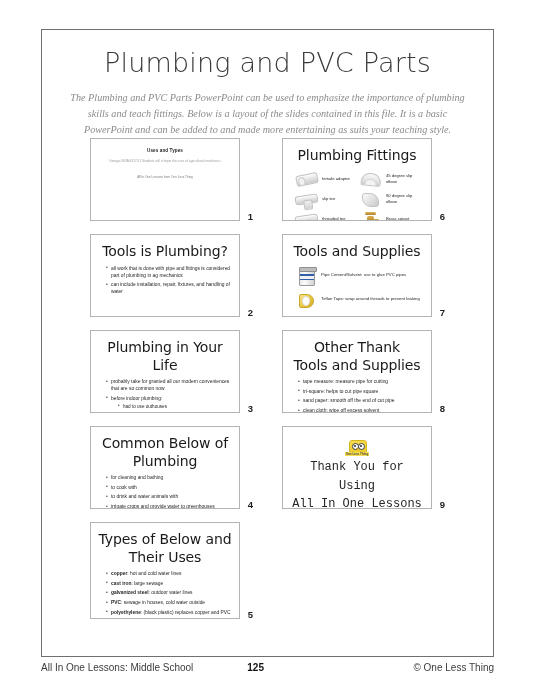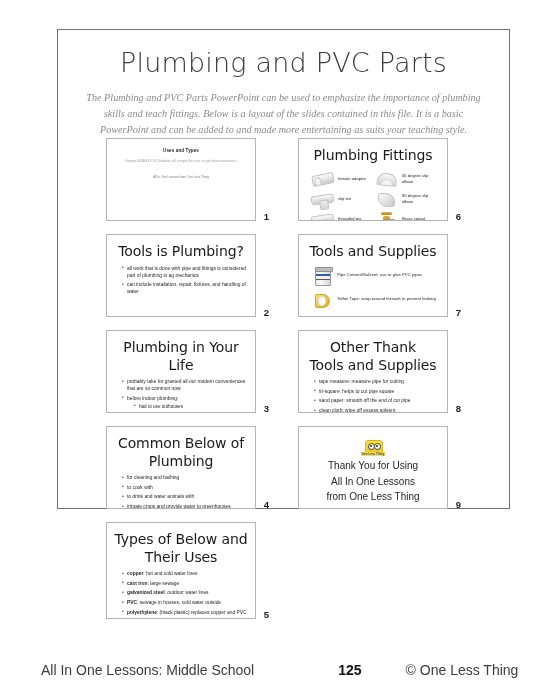--- a/index.html
+++ b/index.html
@@ -5,22 +5,22 @@
   html,body{margin:0;padding:0;}
   body{
     width:535px;height:693px;background:#ffffff;
     font-family:"Liberation Sans", sans-serif;
     -webkit-font-smoothing:antialiased;
   }
   .page{position:relative;width:535px;height:693px;box-sizing:border-box;}
 
   
   .doc-frame{
-    position:absolute;left:41px;top:29px;width:453px;height:480px;
-    border:1.4px solid #707070;box-sizing:border-box;background:#fff;margin-left:16px;
+    position:absolute;left:41px;top:29px;width:453px;height:628px;
+    border:1.4px solid #707070;box-sizing:border-box;background:#fff;
   }
 
   .doc-title{
     text-align:center;font-family:"DejaVu Sans", sans-serif;
     font-weight:300;font-size:27px;color:#3a3a3a;letter-spacing:.2px;
     margin-top:17px;
   }
 
   .intro{
     margin:12px 22px 0 22px;
@@ -216,33 +216,33 @@
   .owl-beak{
     position:absolute;left:11px;top:7.5px;width:0;height:0;
     border-left:1.6px solid transparent;border-right:1.6px solid transparent;
     border-top:2.4px solid #d79a22;
   }
   .owl-name{
     position:absolute;left:0;top:11.5px;width:24px;text-align:center;
     font-size:3px;font-weight:bold;color:#444;background:#f7de50;line-height:1.5;
   }
   .ty-line{
-    font-size:10px;color:#262626;line-height:1.55;
-    font-family:Liberation Sans, sans-serif;
+    font-size:12px;color:#262626;line-height:1.55;
+    font-family:Liberation Mono, monospace;
   }
   .ty-url{font-size:3.6px;color:#6f6f6f;margin-top:7px;}
 
   
   .footer{
     position:absolute;left:41px;top:662px;width:453px;
     display:flex;align-items:center;
-    font-size:14px;color:#3c3c3c;gap:44px;
+    font-size:10px;color:#3c3c3c;
   }
   .f-left{flex:0 0 auto;}
-  .f-mid{flex:1 1 auto;text-align:left;padding-left:40px;font-weight:bold;color:#111;}
+  .f-mid{flex:1 1 auto;text-align:left;padding-left:54px;font-weight:bold;color:#111;}
   .f-right{flex:0 0 auto;margin-left:auto;}
 </style>
 </head>
 <body>
 
 <div class="page">
 
   <div class="doc-frame">
     <div class="doc-title">Plumbing and PVC Parts</div>
     <div class="intro">The Plumbing and PVC Parts PowerPoint can be used to emphasize the importance of plumbing skills and teach fittings. Below is a layout of the slides contained in this file. It is a basic PowerPoint and can be added to and made more entertaining as suits your teaching style.</div>

